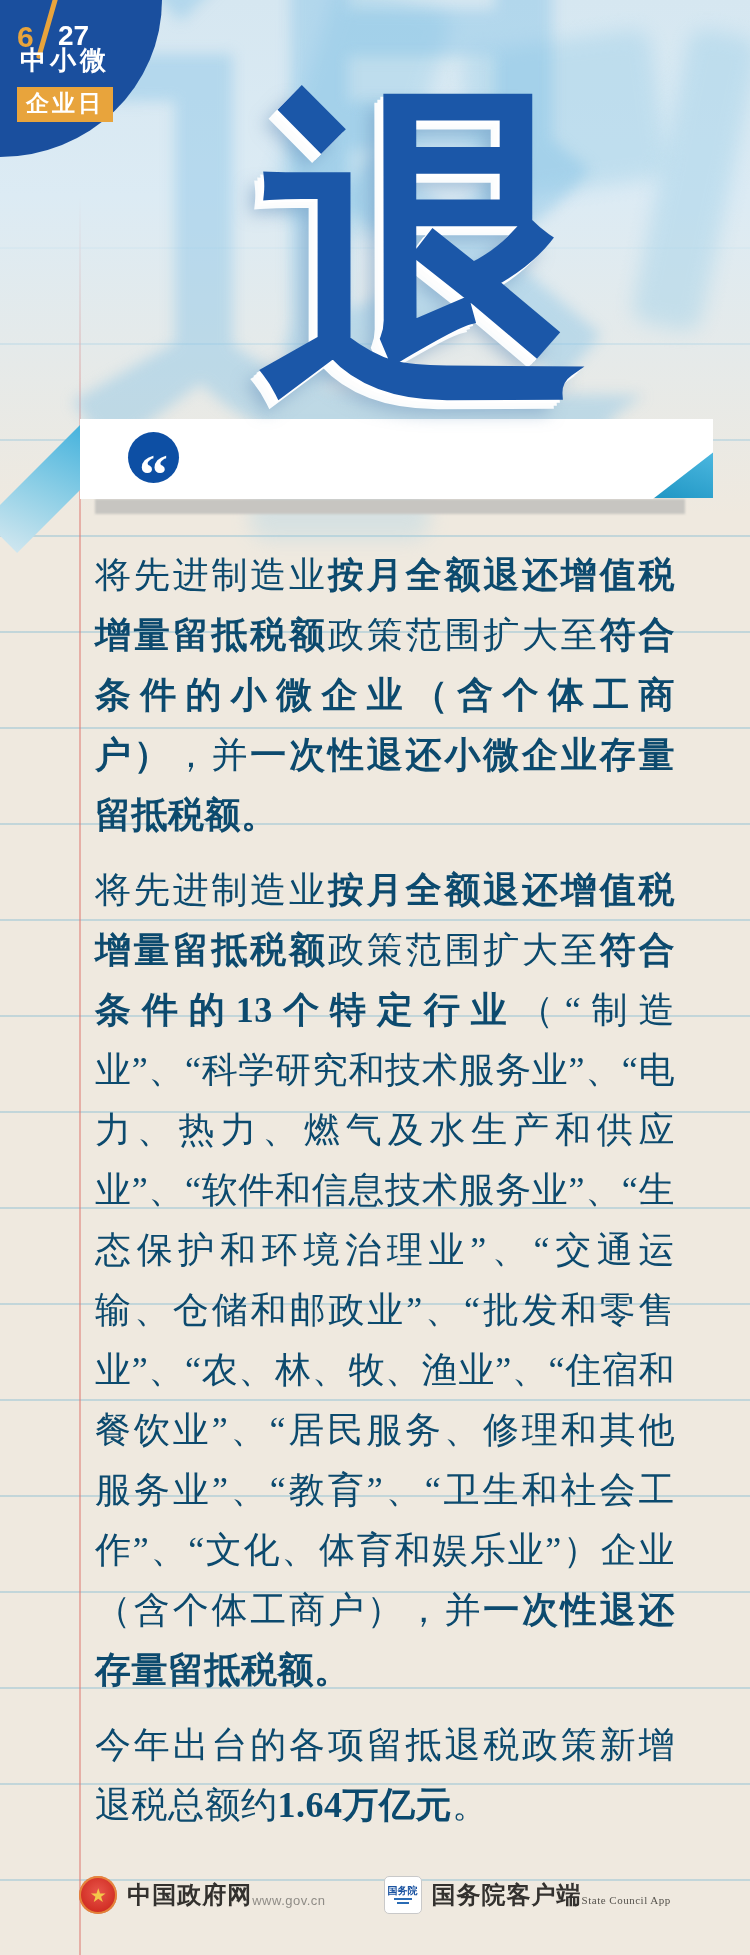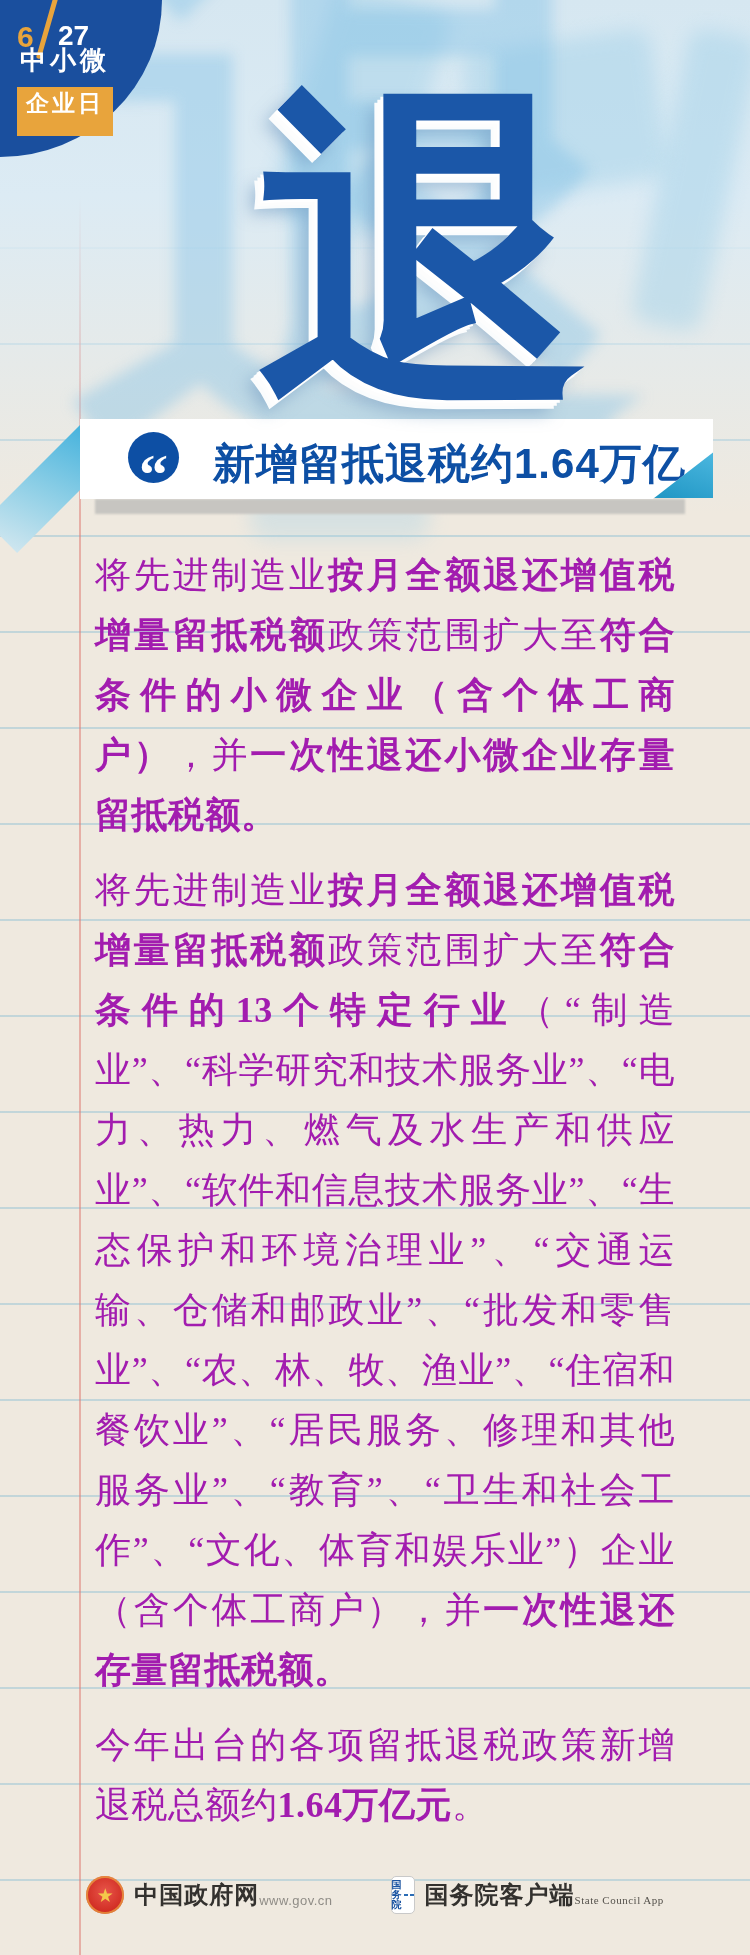--- a/index.html
+++ b/index.html
@@ -45,21 +45,21 @@
     background:#1a4f9e;border-radius:0 0 100% 0;
   }
   .badge .slash{
     position:absolute;left:46px;top:-14px;width:5px;height:74px;
     background:#e8a43c;transform:rotate(16deg);border-radius:2px;
   }
   .badge .num6{position:absolute;left:17px;top:20px;font-size:30px;font-weight:bold;color:#e8a43c;}
   .badge .num27{position:absolute;left:58px;top:20px;font-size:28px;font-weight:bold;color:#ffffff;}
   .badge .bline1{position:absolute;left:20px;top:43px;font-size:26px;font-weight:bold;color:#ffffff;letter-spacing:4px;}
   .badge .bline2{
-    position:absolute;left:17px;top:87px;padding:1px 9px 17px 9px;
+    position:absolute;left:17px;top:87px;padding:1px 9px 3px 9px;
     background:#e8a43c;color:#ffffff;font-size:23px;font-weight:bold;letter-spacing:3px;
   }
   
   .hero-char{
     position:absolute;left:258px;top:88px;z-index:10;
     font-size:330px;line-height:1;font-weight:900;color:#1b57a8;
     text-shadow:-3px 3px 0 #ffffff,-6px 6px 0 #fdfdfd,-9px 9px 0 #fafcfd,
                 -14px 14px 16px rgba(110,150,190,.5);
   }
   
@@ -91,41 +91,41 @@
   }
   .banner-title{
     position:absolute;left:133px;top:17px;
     font-size:42px;font-weight:900;color:#0d4fa4;letter-spacing:1px;
     white-space:nowrap;
   }
   
   .body-text{
     position:absolute;left:95px;top:545px;width:580px;z-index:6;
     font-family:"Liberation Serif","DejaVu Serif",serif;
-    font-size:36px;line-height:60px;color:#a21caf;
+    font-size:36px;line-height:60px;color:#0c4a6e;
     text-align:justify;letter-spacing:.5px;
   }
   .body-text p{margin:0 0 15px 0;}
   .body-text b{font-weight:900;}
   
   .footer{
     position:absolute;left:0;right:0;top:1876px;z-index:6;
     display:flex;justify-content:center;align-items:center;gap:58px;
   }
   .logo{display:flex;align-items:center;gap:10px;}
   .emblem{
     width:38px;height:38px;border-radius:50%;
     background:radial-gradient(circle at 50% 42%,#e8554a 0%,#d02c22 70%,#b21e16 100%);
     display:flex;align-items:center;justify-content:center;
     color:#f4c84a;font-size:19px;box-shadow:inset 0 0 0 2px rgba(244,200,74,.55);
   }
   .app-icon{
-    width:24px;height:38px;border-radius:5px;background:#ffffff;
+    width:38px;height:38px;border-radius:5px;background:#ffffff;
     border:1px solid #c9c9c9;box-sizing:border-box;
-    display:flex;flex-direction:row;align-items:center;justify-content:center;gap:2px;
+    display:flex;flex-direction:column;align-items:center;justify-content:center;gap:2px;
   }
   .app-icon .app-icon-text{color:#1a53a1;font-size:10px;font-weight:bold;line-height:10px;}
   .app-icon .bld{width:18px;height:2px;background:#2a6cb5;}
   .app-icon .bld.s{width:12px;}
   .logo-col{display:flex;flex-direction:row;line-height:1.1;}
   .logo-name{font-size:24px;font-weight:bold;color:#33312e;letter-spacing:1px;}
   .logo-sub{font-size:13px;color:#8f8c86;margin-top:12px;letter-spacing:.5px;}
   .logo-sub.serif{font-family:"Liberation Serif","DejaVu Serif",serif;font-size:11px;color:#55524c;}
 </style>
 </head>
@@ -152,21 +152,20 @@
   </div>
 
   <div class="hero-char">退</div>
 
   <div class="ribbon-left"></div>
   <div class="banner-shadow"></div>
   <div class="banner-fold"></div>
 
   <div class="banner">
     <div class="quote-circle">“</div>
-    <div class="banner-title">新增留抵退税约1.64万亿</div>
   </div>
 
   <div class="body-text">
       <p><span>将先进制造业</span><b>按月全额退还增值税增量留抵税额</b><span>政策范围扩大至</span><b>符合条件的小微企业（含个体工商户）</b><span>，并</span><b>一次性退还小微企业存量留抵税额。</b></p>
       <p><span>将先进制造业</span><b>按月全额退还增值税增量留抵税额</b><span>政策范围扩大至</span><b>符合条件的13个特定行业</b><span>（“制造业”、“科学研究和技术服务业”、“电力、热力、燃气及水生产和供应业”、“软件和信息技术服务业”、“生态保护和环境治理业”、“交通运输、仓储和邮政业”、“批发和零售业”、“农、林、牧、渔业”、“住宿和餐饮业”、“居民服务、修理和其他服务业”、“教育”、“卫生和社会工作”、“文化、体育和娱乐业”）企业（含个体工商户），并</span><b>一次性退还存量留抵税额。</b></p>
       <p><span>今年出台的各项留抵退税政策新增退税总额约</span><b>1.64万亿元</b><span>。</span></p>
     </div>
 
   <div class="footer">
     <div class="logo">

